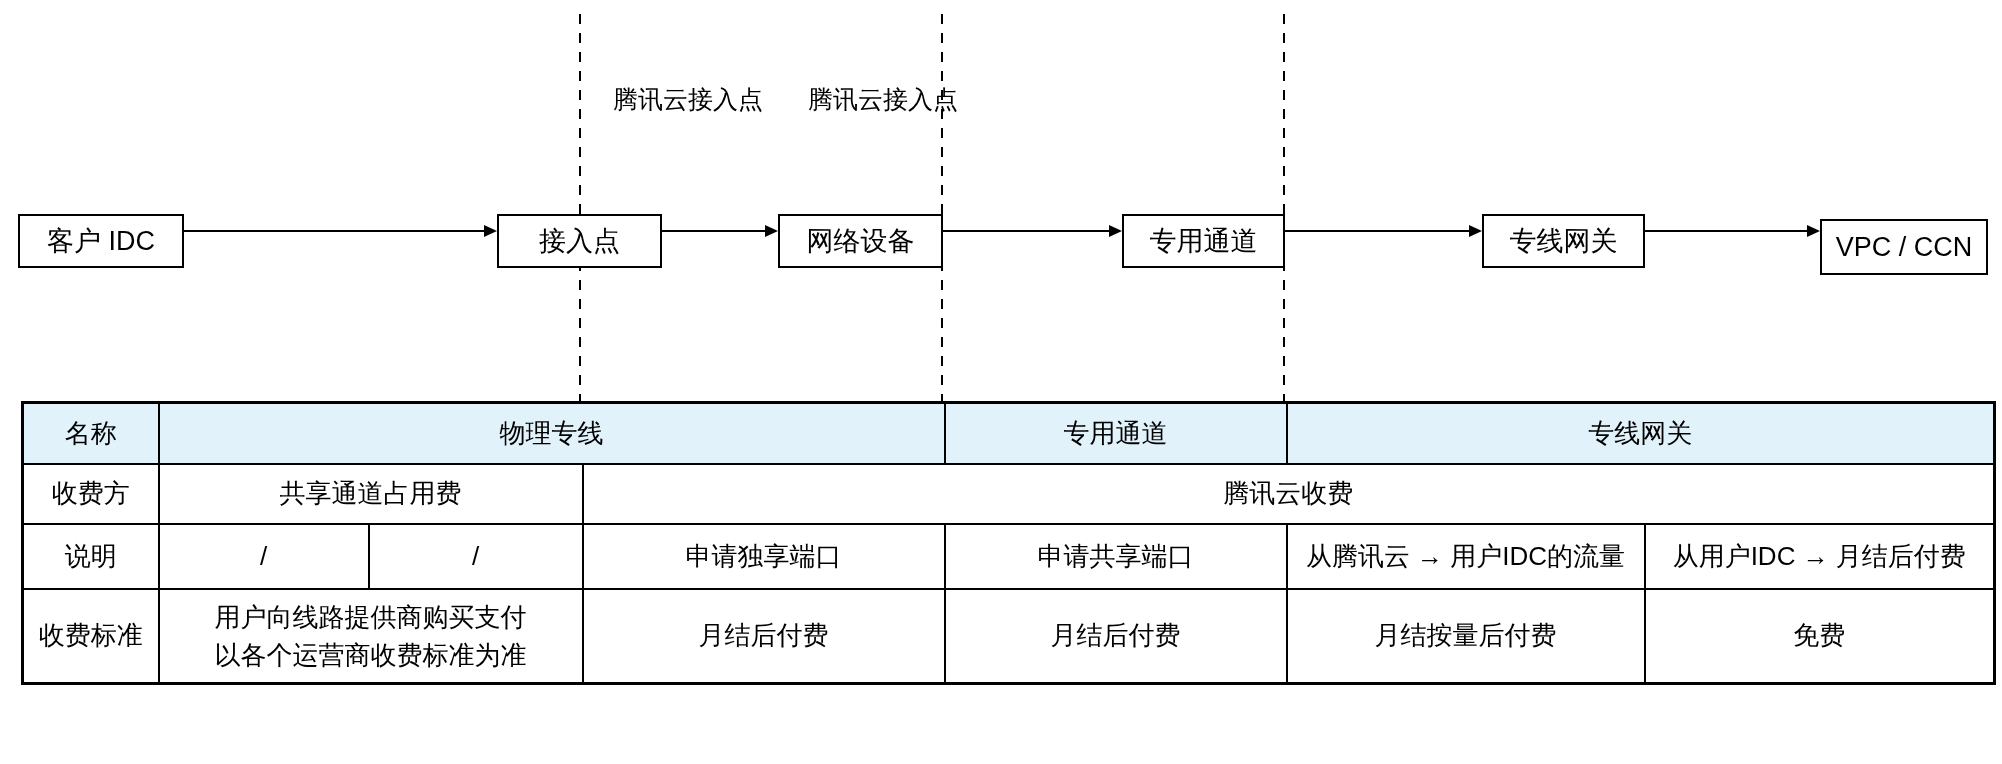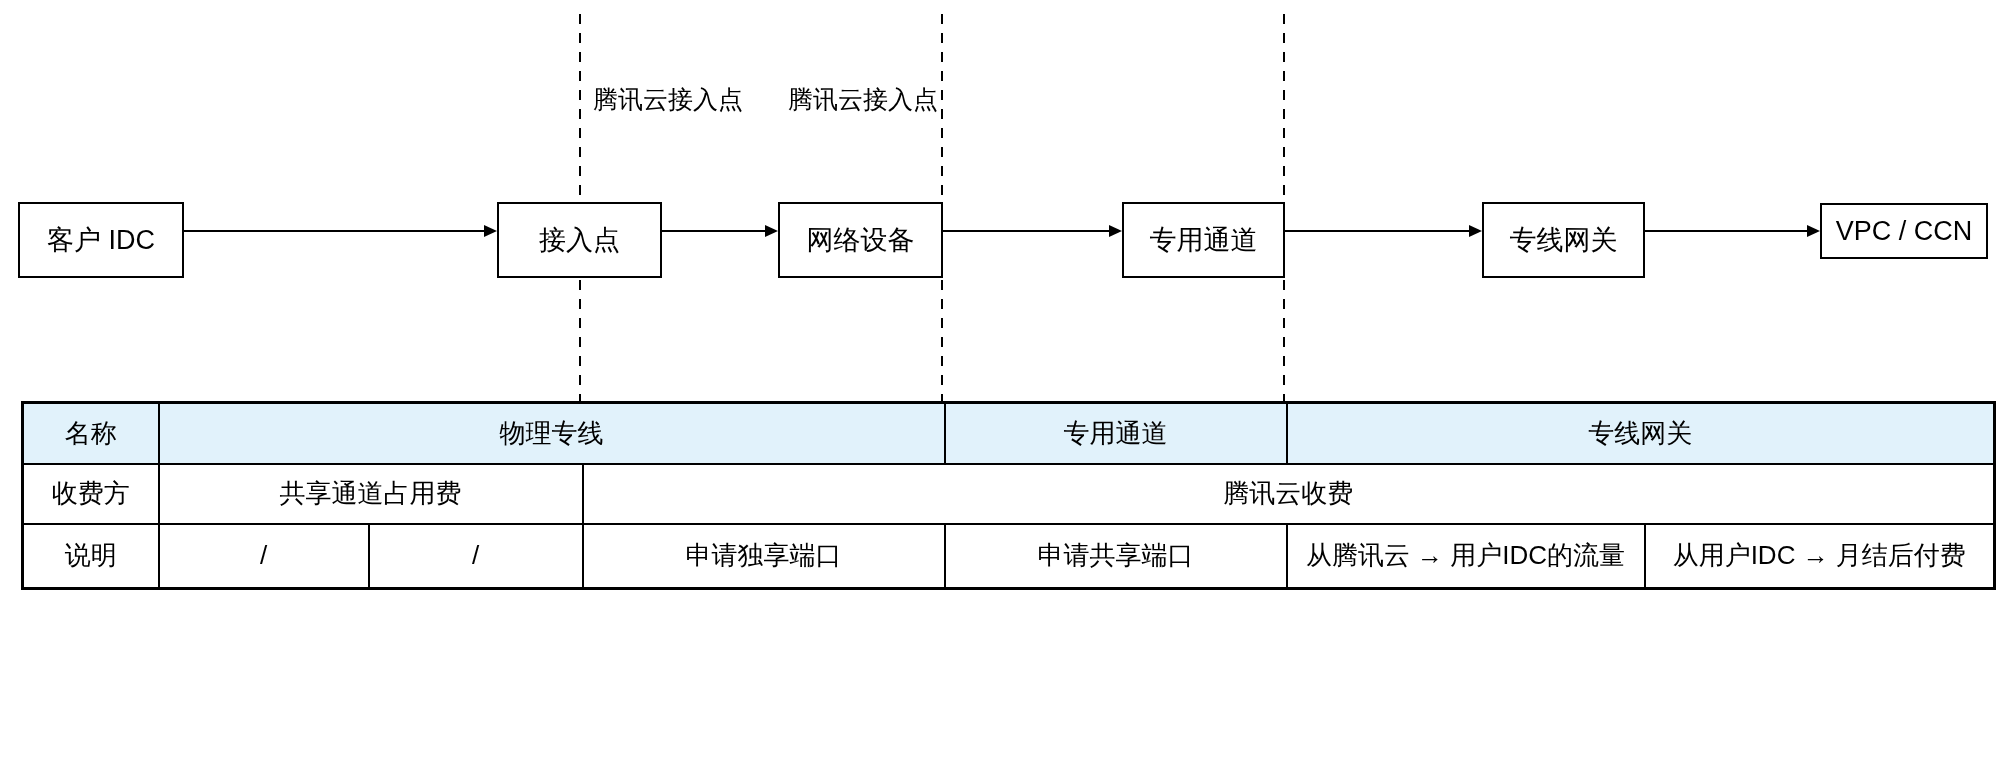--- a/index.html
+++ b/index.html
@@ -24,20 +24,21 @@
   .vline.l1 { left: 579px; }
   .vline.l2 { left: 941px; }
   .vline.l3 { left: 1283px; }
 
   
   .zone-label {
     position: absolute;
     top: 84px; height: 30px; line-height: 30px;
     font-size: 25px; white-space: nowrap;
     z-index: 2;
+    margin-left: 20px;
   }
   .zone-label.z1 { left: 593px; }
   .zone-label.z2 { left: 788px; }
 
   
   .arrow { position: absolute; top: 225px; height: 12px; z-index: 2; }
   .arrow .shaft { position: absolute; left: 0; right: 11px; top: 5px; height: 2px; background: var(--ink); }
   .arrow .head {
     position: absolute; right: 0; top: 0; width: 0; height: 0;
     border-left: 13px solid var(--ink);
@@ -45,33 +46,33 @@
     border-bottom: 6px solid transparent;
   }
   .arrow.a1 { left: 184px; width: 313px; }
   .arrow.a2 { left: 661px; width: 117px; }
   .arrow.a3 { left: 942px; width: 180px; }
   .arrow.a4 { left: 1284px; width: 198px; }
   .arrow.a5 { left: 1644px; width: 176px; }
 
   
   .node {
-    position: absolute; top: 202px; height: 76px;
+    position: absolute; top: 214px; height: 54px;
     background: #ffffff;
     border: 2.5px solid var(--ink);
     display: flex; align-items: center; justify-content: center;
     font-size: 27px; white-space: nowrap;
     z-index: 3;
   }
   .node.n1 { left: 18px;   width: 166px; }
   .node.n2 { left: 497px;  width: 165px; }
   .node.n3 { left: 778px;  width: 165px; }
   .node.n4 { left: 1122px; width: 163px; }
   .node.n5 { left: 1482px; width: 163px; }
-  .node.n6 { left: 1820px; width: 168px; top: 203px; height: 56px; }
+  .node.n6 { left: 1820px; width: 168px; top: 219px; height: 56px; }
 
   
   .pricing { position: absolute; left: 21px; top: 401px; z-index: 2; }
   table {
     border-collapse: collapse;
     table-layout: fixed;
     width: 1972px;
     border: 3px solid var(--ink);
   }
   td, th {
@@ -157,17 +158,28 @@
       </tr>
       <tr class="r4">
         <th>说明</th>
         <td>/</td>
         <td>/</td>
         <td>申请独享端口</td>
         <td>申请共享端口</td>
         <td>从腾讯云 → 用户IDC的流量</td>
         <td>从用户IDC → 月结后付费</td>
       </tr>
+      <tr class="r5">
+        <th>收费标准</th>
+        <td colspan="2" class="two-line">
+          <div>用户向线路提供商购买支付</div>
+          <div>以各个运营商收费标准为准</div>
+        </td>
+        <td>月结后付费</td>
+        <td>月结后付费</td>
+        <td>月结按量后付费</td>
+        <td>免费</td>
+      </tr>
     </tbody>
       </table>
   </div>
 
 </div>
 
 </body></html>

